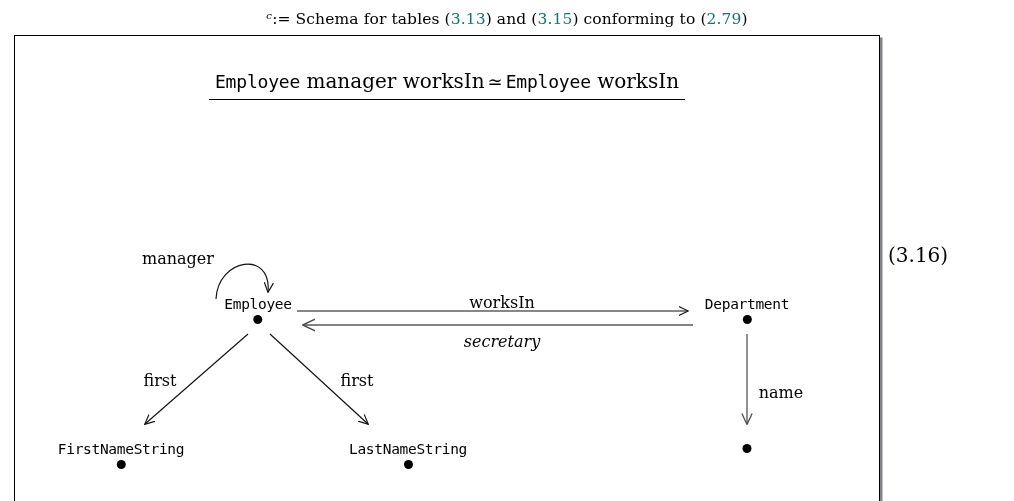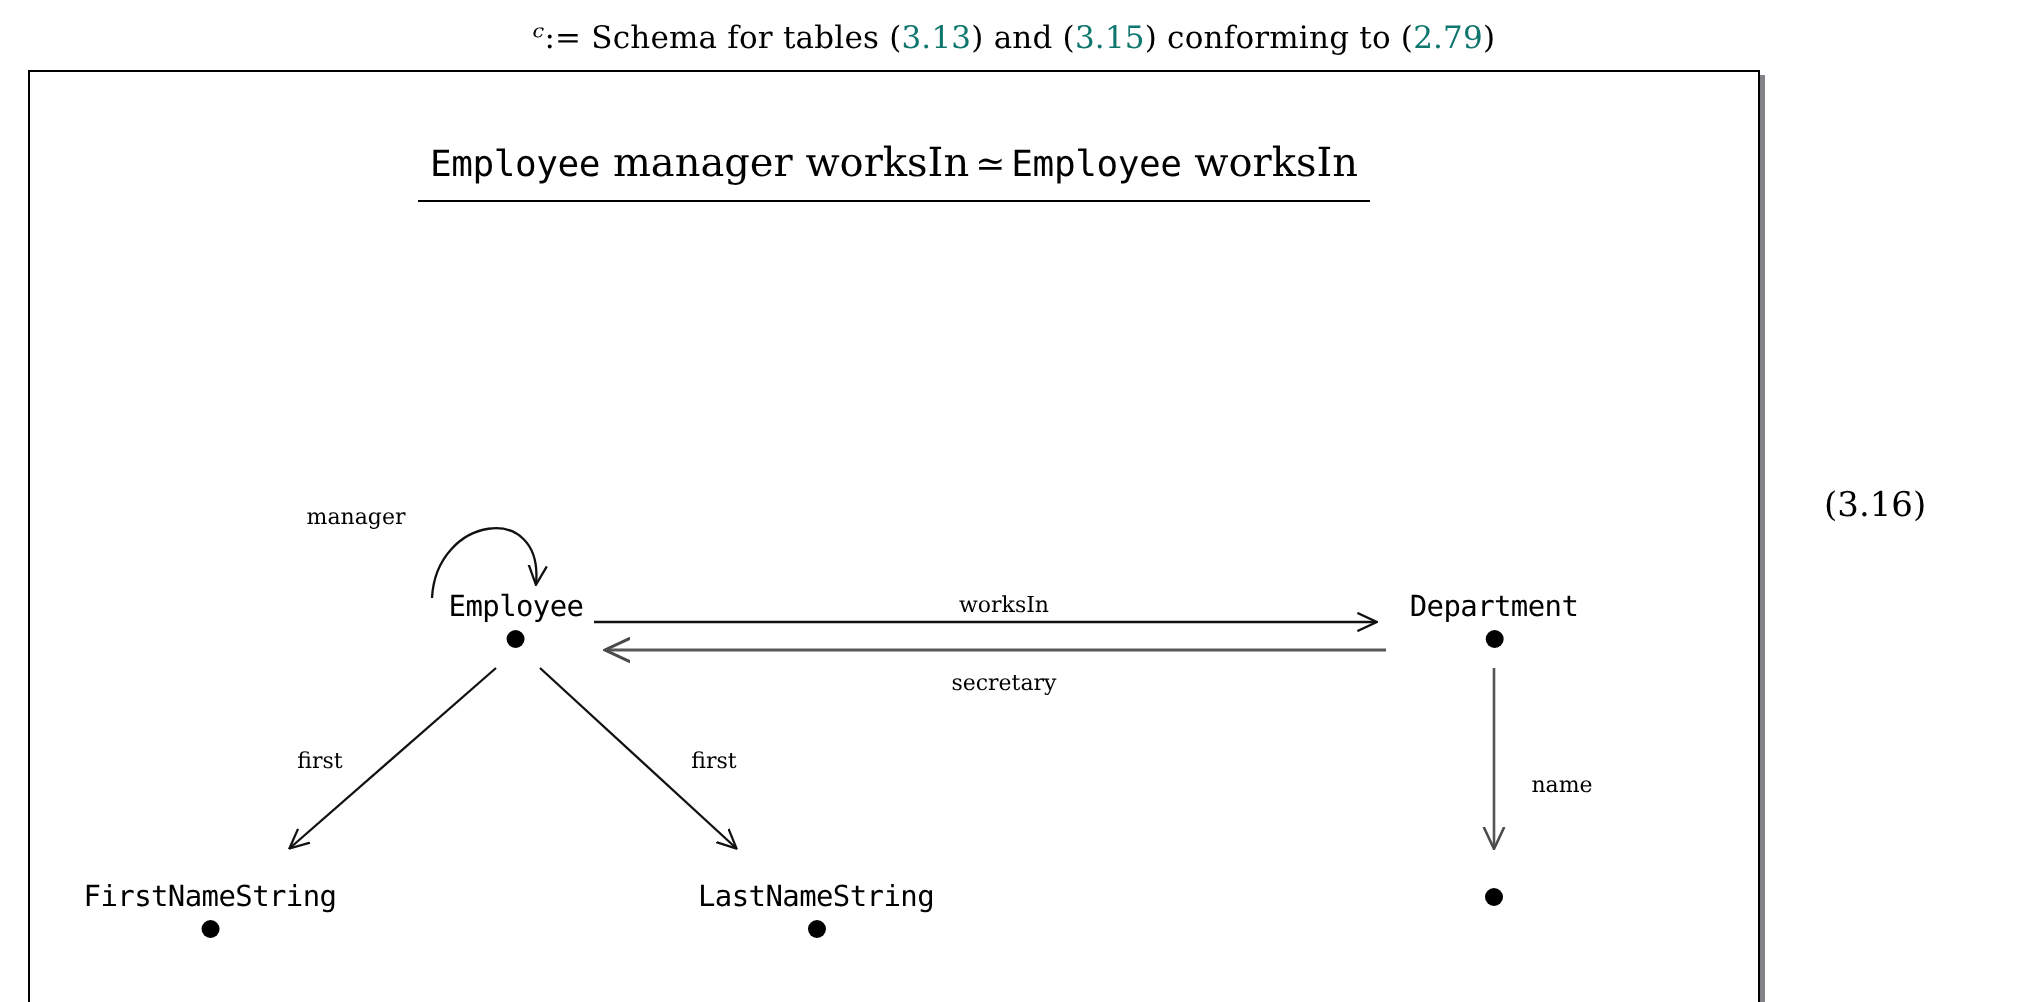--- a/index.html
+++ b/index.html
@@ -41,23 +41,23 @@
     width: 866px; height: 481px;
     border: 1.4px solid #000000;
     background: #ffffff;
     box-sizing: border-box;
     box-shadow: 2.5px 2.5px 0 0 rgba(110,110,115,0.85);
   }
 
   
   .eqnum {
     position: absolute;
-    left: 912px; top: 243px;
-    font-family: "DejaVu Serif", serif;
-    font-size: 17px;
+    left: 888px; top: 243px;
+    font-family: "DejaVu Serif", serif;
+    font-size: 20px;
     white-space: nowrap;
   }
 
   
   .frac-block {
     position: absolute;
     left: 0; right: 0; top: 30px;
     text-align: center;
   }
   .frac-line {
@@ -99,21 +99,21 @@
     margin: 3px auto 0 auto;
     border-radius: 50%;
     background: #000000;
   }
 
   .elabel {
     position: absolute;
     transform: translateX(-50%);
     white-space: nowrap;
     font-family: "DejaVu Serif", serif;
-    font-size: 11px;
+    font-size: 16px;
     line-height: 16px;
   }
 </style>
 </head>
 <body>
 
 <div class="page">
 
   <div class="caption">
     <span class="scriptC">ᶜ</span><span>:= Schema for tables </span>(<span class="ref">3.13</span>)<span> and </span>(<span class="ref">3.15</span>)<span> conforming to </span>(<span class="ref">2.79</span>)
@@ -163,39 +163,39 @@
     <div class="node" style="left:258px; top:296px;">
       <span>Employee</span>
       <span class="dot"></span>
     </div>
 
     <div class="node" style="left:747px; top:296px;">
       <span>Department</span>
       <span class="dot"></span>
     </div>
 
-    <div class="node" style="left:105px; top:441px;">
+    <div class="node" style="left:121px; top:441px;">
       <span>FirstNameString</span>
       <span class="dot"></span>
     </div>
 
     <div class="node" style="left:408px; top:441px;">
       <span>LastNameString</span>
       <span class="dot"></span>
     </div>
 
     <div class="node" style="left:747px; top:441px;">
       <span class="dot"></span>
     </div>
 
     <div class="elabel" style="left:178px; top:251px;">manager</div>
 
     <div class="elabel" style="left:502px; top:295px;">worksIn</div>
 
-    <div class="elabel" style="left:502px; top:334px;">secretary</div>
+    <div class="elabel" style="left:502px; top:334px;font-style:italic;">secretary</div>
 
     <div class="elabel" style="left:160px; top:373px;">first</div>
 
     <div class="elabel" style="left:357px; top:373px;">first</div>
 
     <div class="elabel" style="left:781px; top:385px;">name</div>
 
   </div>
 
 </div>

